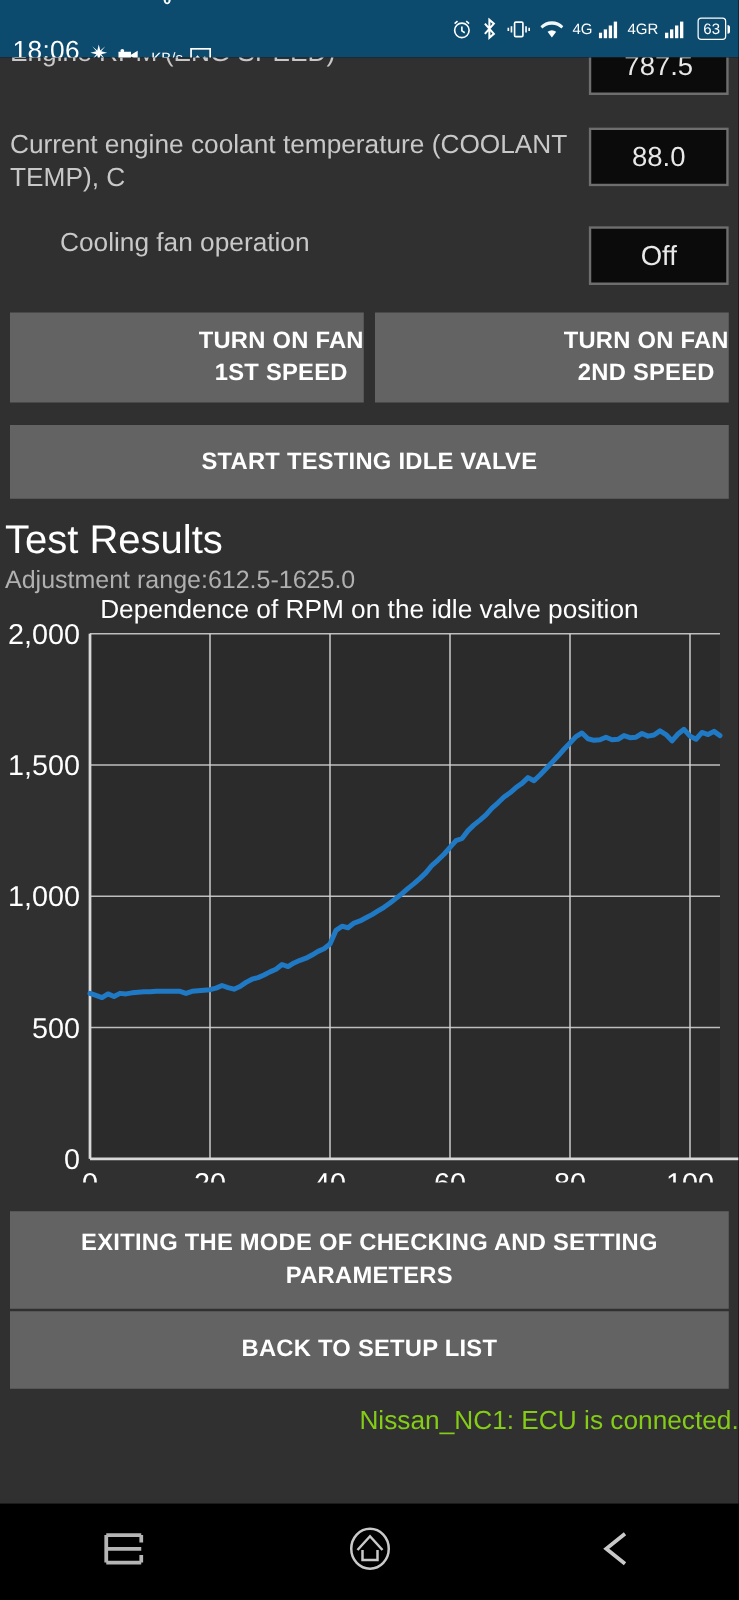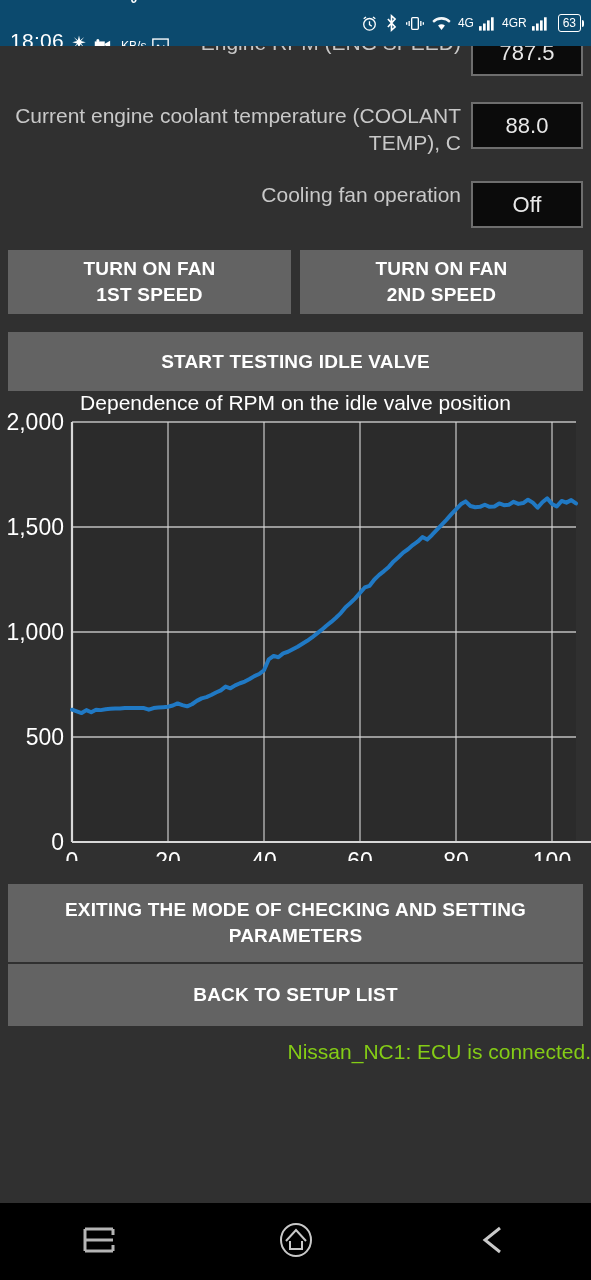--- a/index.html
+++ b/index.html
@@ -43,21 +43,21 @@
     background: #303030;
     overflow: hidden;
   }
 
   .param-row {
     display: flex; align-items: flex-start;
     padding: 0 8px;
   }
   .param-label {
     color: #c8c8c8; font-size: 21px; line-height: 27px;
-    flex: 1; padding-right: 10px; text-align: right;
+    flex: 1; padding-right: 10px;
   }
   .param-value {
     width: 112px; min-height: 47px;
     background: #0b0b0b;
     border: 2px solid #6e6e6e;
     color: #e8e8e8; font-size: 22px;
     display: flex; align-items: center; justify-content: center;
     flex: 0 0 112px;
   }
 
@@ -67,21 +67,21 @@
     font-size: 19px; font-weight: bold;
     letter-spacing: .2px;
     text-align: center;
     display: flex; align-items: center; justify-content: center;
     border: none;
     line-height: 26px;
     font-family: "Liberation Sans", sans-serif;
   }
 
   .btn-row { display: flex; gap: 9px; padding: 0 8px; }
-  .btn-half { flex: 1; height: 64px; }
+  .btn-half { flex: 1; height: 72px; justify-content: flex-end; }
   .btn-wide { margin: 0 8px; height: 59px; width: 575px; }
 
   .h-title {
     color: #fff; font-size: 32px; line-height: 36px;
     padding: 0 2px; font-weight: normal;
   }
   .sub-title { color: #b0b0b0; font-size: 20px; padding: 0 2px; line-height: 24px; }
 
   
   .chart-wrap { position: relative; width: 485px; height: 470px; }
@@ -210,20 +210,24 @@
     <button class="btn btn-half">
       <span>
         <span>TURN ON FAN</span><br>
         <span>2ND SPEED</span>
       </span>
     </button>
   </div>
 
   <button class="btn btn-wide" style="margin-top:18px;">START TESTING IDLE VALVE</button>
 
+  <div style="margin-top:14px;padding-left:2px;">
+    <div class="h-title">Test Results</div>
+    <div class="sub-title" style="margin-top:3px;">Adjustment range:612.5-1625.0</div>
+  </div>
 
   <div class="chart-wrap">
     <div class="chart-title">Dependence of RPM on the idle valve position</div>
     <svg class="chart-svg" id="chart-svg" width="591" height="470">
         <rect x="72" y="31" width="504" height="420" fill="#2b2b2b"></rect>
         <line x1="72" y1="451" x2="576" y2="451" stroke="#d8d8d8" stroke-width="1.3" opacity="0.95"></line>
         <line x1="72" y1="346" x2="576" y2="346" stroke="#d8d8d8" stroke-width="1.3" opacity="0.85"></line>
         <line x1="72" y1="241" x2="576" y2="241" stroke="#d8d8d8" stroke-width="1.3" opacity="0.85"></line>
         <line x1="72" y1="136" x2="576" y2="136" stroke="#d8d8d8" stroke-width="1.3" opacity="0.85"></line>
         <line x1="72" y1="31" x2="576" y2="31" stroke="#d8d8d8" stroke-width="1.3" opacity="0.85"></line>

